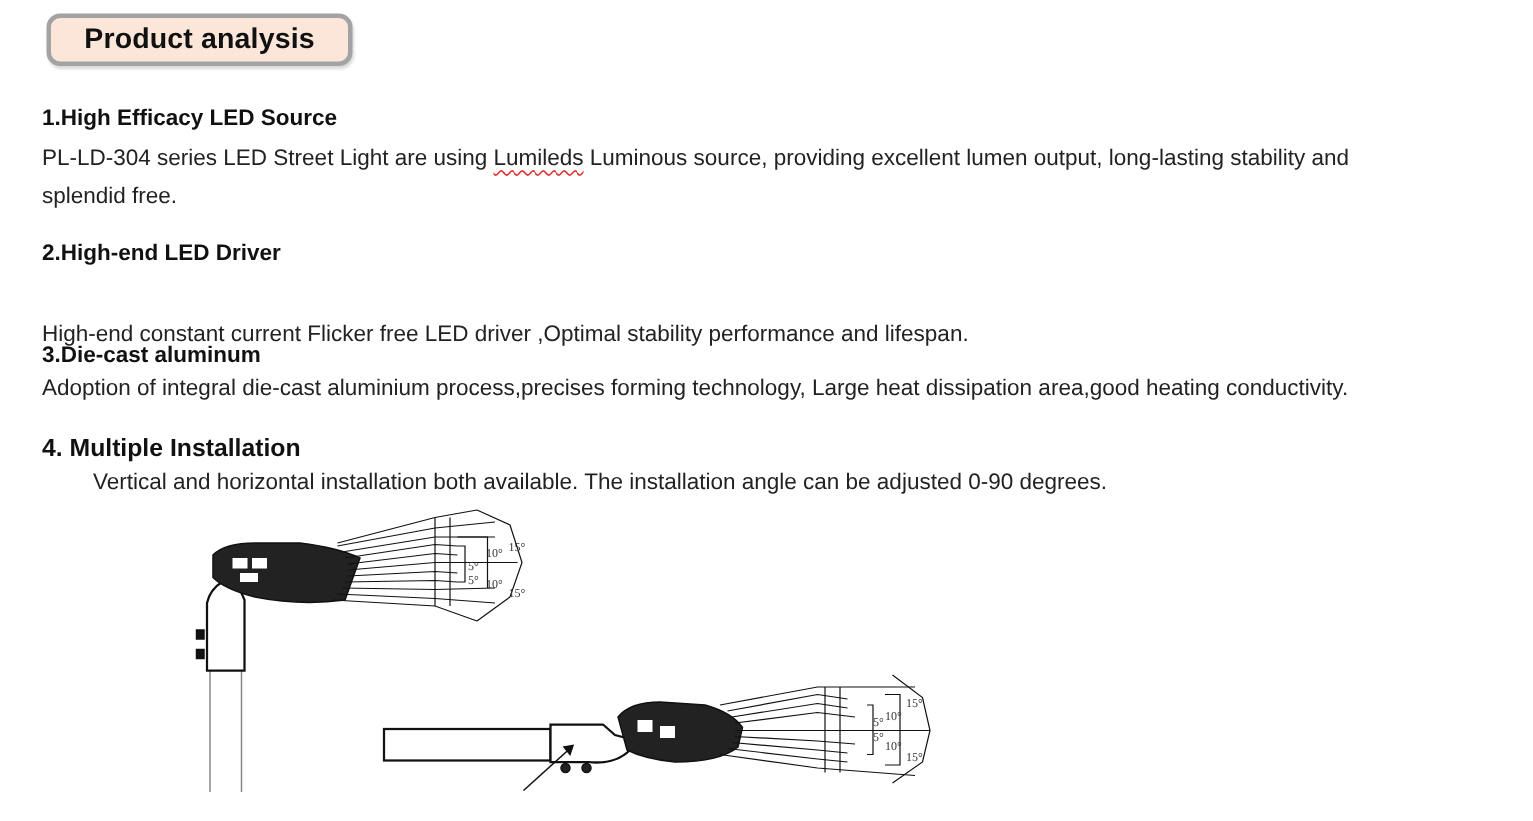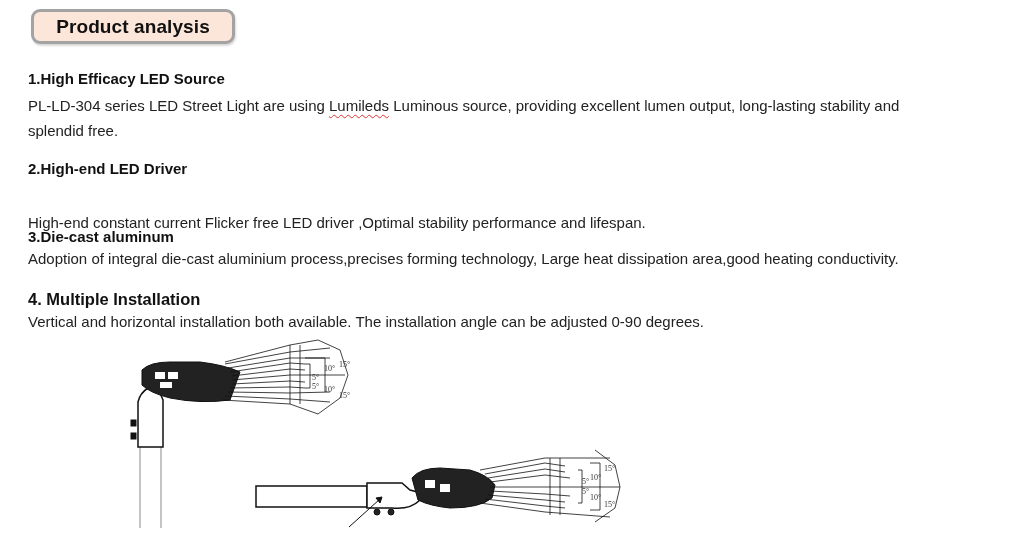--- a/index.html
+++ b/index.html
@@ -29,21 +29,21 @@
   <span>splendid free.</span>
 </div>
 
 <div class="heading" style="top:160px;">2.High-end LED Driver</div>
 <div class="para" style="top:185px;margin-top:25px;">High-end constant current Flicker free LED driver ,Optimal stability performance and lifespan.</div>
 
 <div class="heading" style="top:228px;">3.Die-cast aluminum</div>
 <div class="para" style="top:246px;">Adoption of integral die-cast aluminium process,precises forming technology, Large heat dissipation area,good heating conductivity.</div>
 
 <div class="heading h4" style="top:290px;">4. Multiple Installation</div>
-<div class="para" style="top:309px;">Vertical and horizontal installation both available. The installation angle can be adjusted 0-90 degrees.</div>
+<div class="para" style="top:309px;margin-left:34px;">Vertical and horizontal installation both available. The installation angle can be adjusted 0-90 degrees.</div>
 
 <svg class="diagram" width="700" height="212" viewBox="0 335 700 212" xmlns="http://www.w3.org/2000/svg">
 
   <g stroke="#111" fill="none">
     <line x1="140" y1="447" x2="140" y2="528" stroke="#888" stroke-width="1"></line>
     <line x1="161" y1="447" x2="161" y2="528" stroke="#888" stroke-width="1"></line>
     <path d="M138 447 L138 402 Q140 393 148 388 L153 383 L160 393 L163 400 L163 447 Z" stroke-width="1.5" fill="#fff"></path>
     <rect x="131" y="420" width="5" height="6" fill="#111"></rect>
     <rect x="131" y="433" width="5" height="6" fill="#111"></rect>
 

